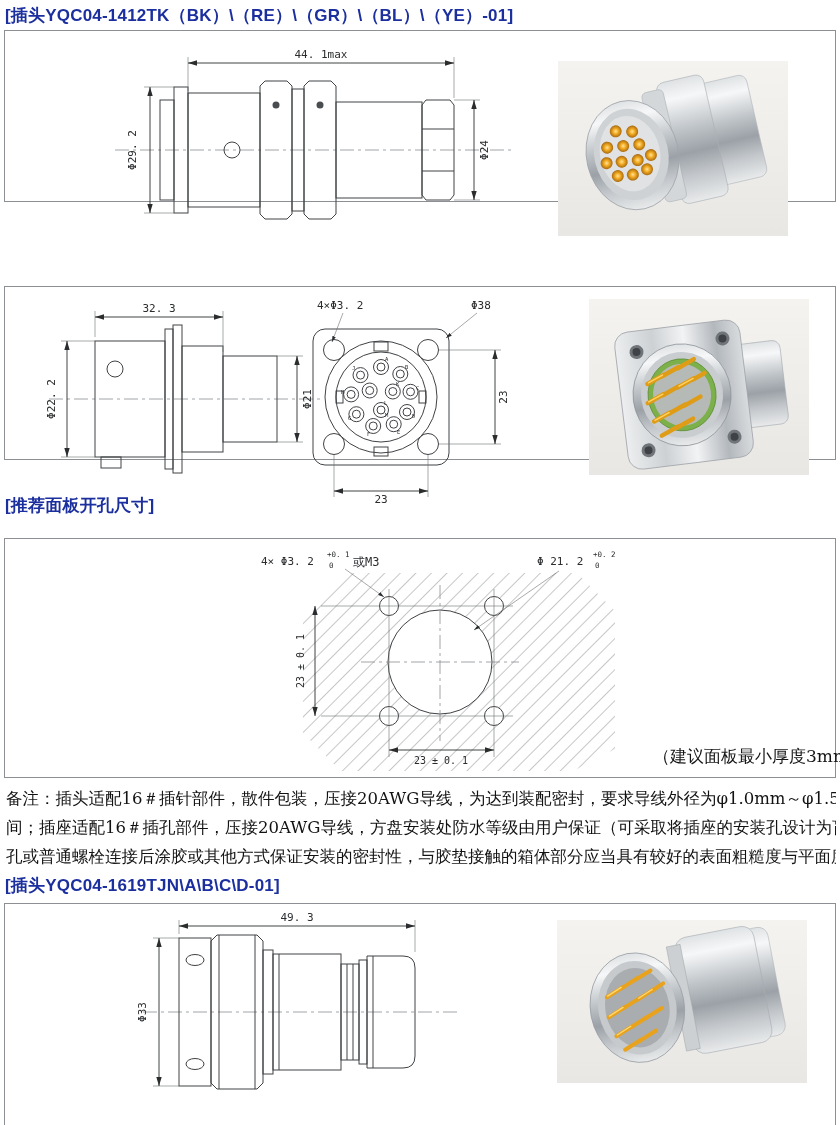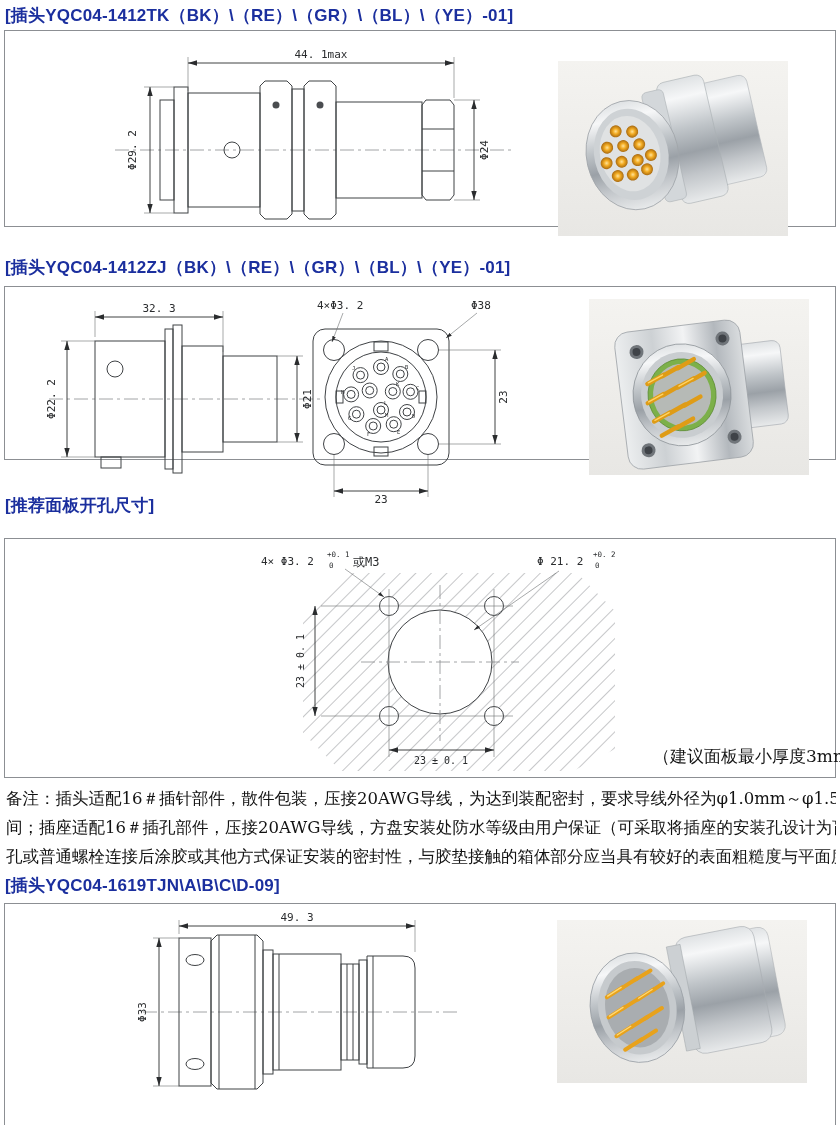--- a/index.html
+++ b/index.html
@@ -54,21 +54,21 @@
       </linearGradient>
       <radialGradient id="goldR">
         <stop offset="0" stop-color="#ffe39a"></stop>
           <stop offset=".45" stop-color="#f2ab22"></stop>
         <stop offset="1" stop-color="#a96a10"></stop>
       </radialGradient>
     </defs>
   </svg>
 
   <div class="hdr" style="top:4px">[插头YQC04-1412TK（BK）\（RE）\（GR）\（BL）\（YE）-01]</div>
-  <div class="box" style="top:30px;height:197px">
+  <div class="box" style="top:30px;height:172px">
 
     <svg class="drawing" style="left:100px;top:14px" width="415" height="200" viewBox="-15 0 415 200">
       <line class="cline" x1="-5" y1="105" x2="395" y2="105"></line>
       <rect class="cad" x="40" y="55" width="14" height="100"></rect>
       <rect class="cad" x="54" y="42" width="14" height="126"></rect>
       <rect class="cad" x="68" y="48" width="72" height="114"></rect>
       <circle class="cad" cx="112" cy="105" r="8"></circle>
       <path class="cad" d="M145,36 H167 L172,41 V169 L167,174 H145 L140,169 V41 Z"></path>
       <circle cx="156" cy="60" r="3.5" fill="#4a4d50"></circle>
       <rect class="cad" x="172" y="44" width="12" height="122"></rect>
@@ -112,21 +112,20 @@
             <circle cx="78" cy="92" r="6" fill="url(#goldR)"></circle>
           <circle cx="92" cy="90" r="6" fill="url(#goldR)"></circle>
             <circle cx="55" cy="103" r="6" fill="url(#goldR)"></circle>
           <circle cx="70" cy="105" r="6" fill="url(#goldR)"></circle>
             <circle cx="85" cy="103" r="6" fill="url(#goldR)"></circle>
         </g>
       </g>
     </svg>
   </div>
 
-  <div class="hdr" style="top:256px">[插头YQC04-1412ZJ（BK）\（RE）\（GR）\（BL）\（YE）-01]</div>
   <div class="box" style="top:286px;height:174px">
 
     <svg class="drawing" style="left:36px;top:12px" width="286" height="200" viewBox="-14 0 286 200">
       <line class="cline" x1="-6" y1="100" x2="266" y2="100"></line>
       <rect class="cad" x="40" y="42" width="70" height="116"></rect>
       <circle class="cad" cx="60" cy="70" r="8"></circle>
       <rect class="cad" x="46" y="158" width="20" height="11"></rect>
       <rect class="cad" x="110" y="30" width="8" height="140"></rect>
       <rect class="cad" x="118" y="26" width="9" height="148"></rect>
       <rect class="cad" x="127" y="47" width="41" height="106"></rect>
@@ -289,21 +288,21 @@
 
     <span class="panel-note" style="left:648px;top:206px">（建议面板最小厚度3mm）</span>
   </div>
 
   <div class="remark" style="top:784px">
     <div>备注：插头适配16＃插针部件，散件包装，压接20AWG导线，为达到装配密封，要求导线外径为φ1.0mm～φ1.5mm之</div>
     <div>间；插座适配16＃插孔部件，压接20AWG导线，方盘安装处防水等级由用户保证（可采取将插座的安装孔设计为盲螺纹</div>
     <div>孔或普通螺栓连接后涂胶或其他方式保证安装的密封性，与胶垫接触的箱体部分应当具有较好的表面粗糙度与平面度）。</div>
   </div>
 
-  <div class="hdr" style="top:874px">[插头YQC04-1619TJN\A\B\C\D-09]</div>
+  <div class="hdr" style="top:874px">[插头YQC04-1619TJN\A\B\C\D-01]</div>
   <div class="box" style="top:903px;height:254px">
 
     <svg class="drawing" style="left:128px;top:6px" width="450" height="200" viewBox="-26 0 450 200">
       <line class="cline" x1="-16" y1="102" x2="300" y2="102"></line>
       <rect class="cad" x="20" y="28" width="32" height="148"></rect>
       <ellipse class="cad" cx="36" cy="50" rx="9" ry="5.5"></ellipse>
       <ellipse class="cad" cx="36" cy="154" rx="9" ry="5.5"></ellipse>
       <path class="cad" d="M58,25 H98 L104,31 V173 L98,179 H58 L52,173 V31 Z"></path>
       <line class="cad" x1="60" y1="25" x2="60" y2="179"></line>
       <line class="cad" x1="96" y1="25" x2="96" y2="179"></line>

